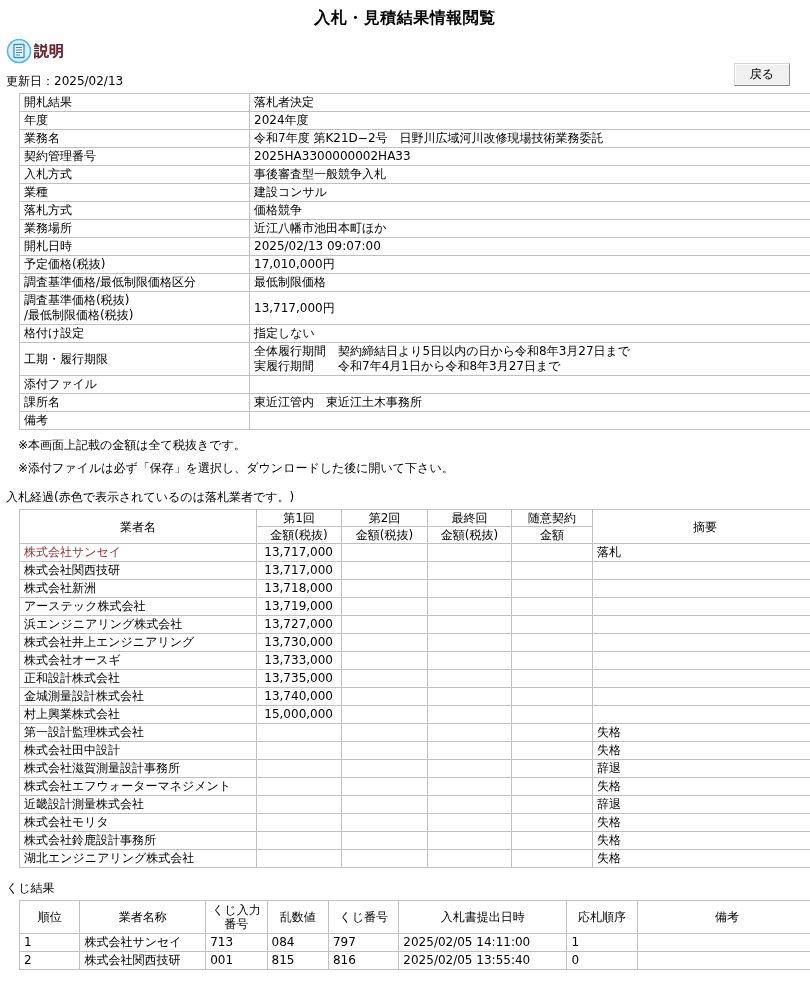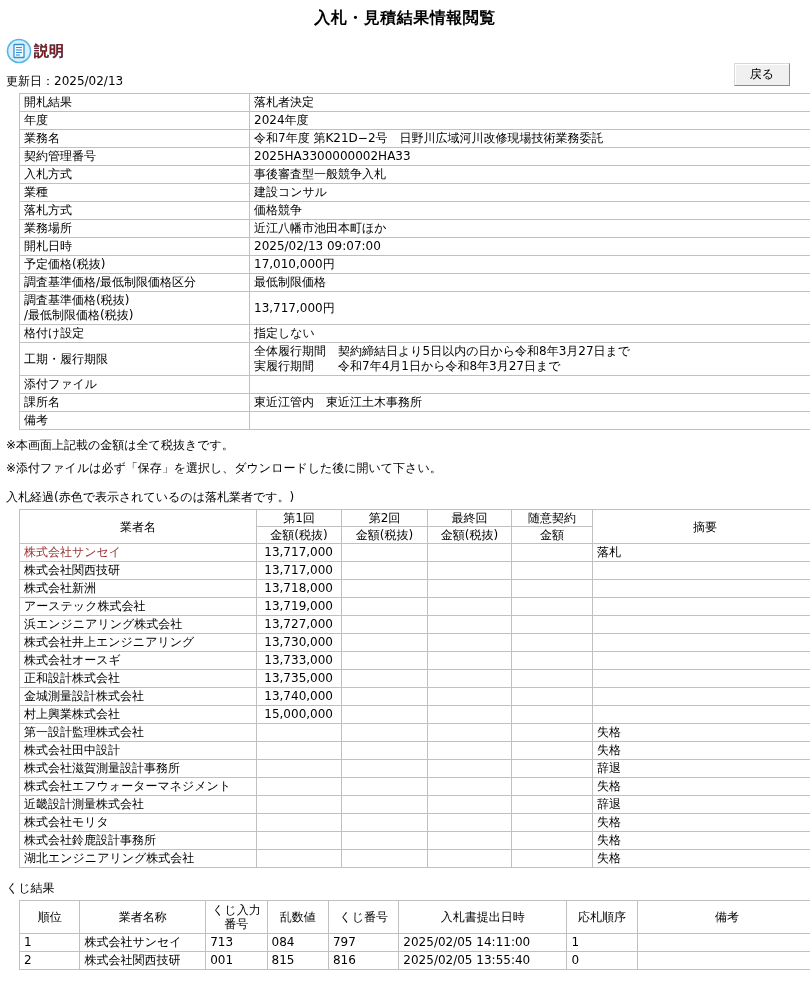--- a/index.html
+++ b/index.html
@@ -104,21 +104,21 @@
     word-break: break-all;
   }
 
   
   .info-table col.lbl { width: 230px; }
   .info-table td.lbl { }
   .info-table td.val { }
 
   
   .note {
-    padding: 5px 0 0 6px;
+    padding: 5px 0 0 18px;
     font-size: 12px;
     line-height: 18px;
   }
   .note.first { padding-top: 6px; }
   .section-caption {
     padding: 12px 0 3px 6px;
     font-size: 12px;
   }
 
   

